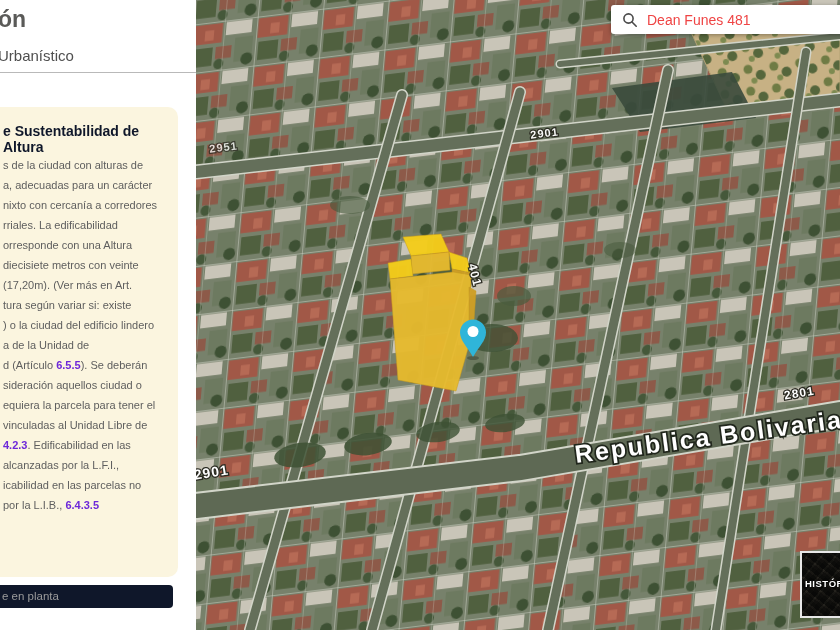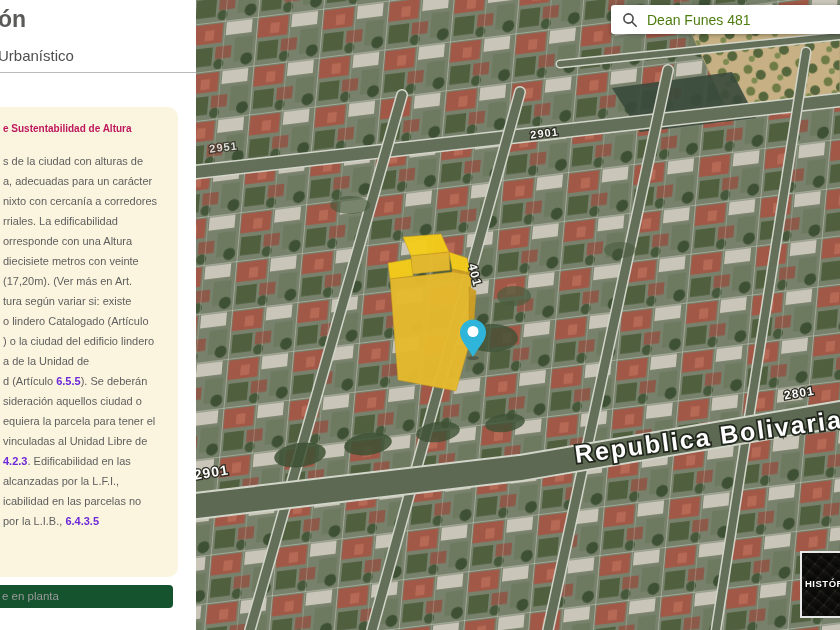--- a/index.html
+++ b/index.html
@@ -12,36 +12,36 @@
   .map-label{font-family:"Liberation Sans",sans-serif;font-weight:bold;fill:#ffffff;
              stroke:#2b2b22;stroke-width:2.6px;paint-order:stroke;letter-spacing:1px;}
   .street-name{font-family:"Liberation Sans",sans-serif;font-weight:bold;fill:#ffffff;
                stroke:#20261c;stroke-width:3.5px;paint-order:stroke;letter-spacing:2px;}
 
   
   .searchbar{position:absolute;left:611px;top:5px;height:29px;width:235px;z-index:4;
              background:#ffffff;border-radius:3px;box-shadow:0 1px 4px rgba(0,0,0,.35);
              display:flex;align-items:center;}
   .searchbar .mag{margin-left:11px;flex:0 0 auto;display:flex;}
-  .searchbar .q{margin-left:9px;font-size:14px;color:#4d7c0f;white-space:nowrap;}
+  .searchbar .q{margin-left:9px;font-size:14px;color:#ef4444;white-space:nowrap;}
 
   
   .sidebar{position:absolute;left:0;top:0;width:196px;height:630px;background:#ffffff;
            z-index:5;}
   .panel-title{position:absolute;left:-2px;top:6px;font-size:23px;font-weight:bold;color:#5a5a58;}
   .panel-tab{position:absolute;left:-2px;top:47px;font-size:15px;color:#4f4f4f;cursor:pointer;}
   .panel-rule{position:absolute;left:0;top:72px;width:196px;border-top:1px solid #b9b9b9;}
 
   .card{position:absolute;left:0;top:107px;width:178px;height:470px;background:#fbf5df;
         border-radius:0 10px 10px 0;box-sizing:border-box;padding:16px 8px 0 3px;overflow:hidden;}
-  .card-heading{font-size:10px;font-weight:bold;color:#be185d;margin-bottom:17px;}
+  .card-heading{font-size:14px;font-weight:bold;color:#0f172a;margin-bottom:0;}
   .card-line{font-size:11px;line-height:20px;color:#5e5e5e;white-space:nowrap;}
   .card-line a{color:#6d28d9;text-decoration:none;font-weight:bold;cursor:pointer;}
 
-  .footer-bar{position:absolute;left:0;top:585px;width:173px;height:23px;background:#14532d;
+  .footer-bar{position:absolute;left:0;top:585px;width:173px;height:23px;background:#0f172a;
               border-radius:0 4px 4px 0;font-size:11.5px;color:#9b9b9b;line-height:23px;
               padding-left:2px;box-sizing:border-box;cursor:pointer;}
 
   
   .historic{position:absolute;left:800px;top:551px;width:66px;height:67px;z-index:3;
             border:2px solid #e8e8e8;box-sizing:border-box;cursor:pointer;overflow:hidden;
             background:
               repeating-linear-gradient(38deg,#3b3a36 0 3px,#5a5750 3px 5px,#2d2d2a 5px 9px),
               repeating-linear-gradient(-50deg,#44423d 0 4px,#67645c 4px 6px,#35342f 6px 11px);
             background-blend-mode:multiply;}
@@ -157,21 +157,20 @@
     <div class="card-heading">e Sustentabilidad de Altura</div>
     <div id="card-lines">
         <div class="card-line">s de la ciudad con alturas de</div>
         <div class="card-line">a, adecuadas para un carácter</div>
         <div class="card-line">nixto con cercanía a corredores</div>
         <div class="card-line">rriales. La edificabilidad</div>
         <div class="card-line">orresponde con una Altura</div>
         <div class="card-line">diecisiete metros con veinte</div>
         <div class="card-line">(17,20m). (Ver más en Art.</div>
         <div class="card-line">tura según variar si: existe</div>
-        <div class="card-line">o lindero Catalogado (Artículo</div>
         <div class="card-line">) o la ciudad del edificio lindero</div>
         <div class="card-line">a de la Unidad de</div>
         <div class="card-line">d (Artículo <a>6.5.5</a>). Se deberán</div>
         <div class="card-line">sideración aquellos ciudad o</div>
         <div class="card-line">equiera la parcela para tener el</div>
         <div class="card-line">vinculadas al Unidad Libre de</div>
         <div class="card-line"><a>4.2.3</a>. Edificabilidad en las</div>
         <div class="card-line">alcanzadas por la L.F.I.,</div>
         <div class="card-line">icabilidad en las parcelas no</div>
         <div class="card-line">por la L.I.B., <a>6.4.3.5</a></div>

